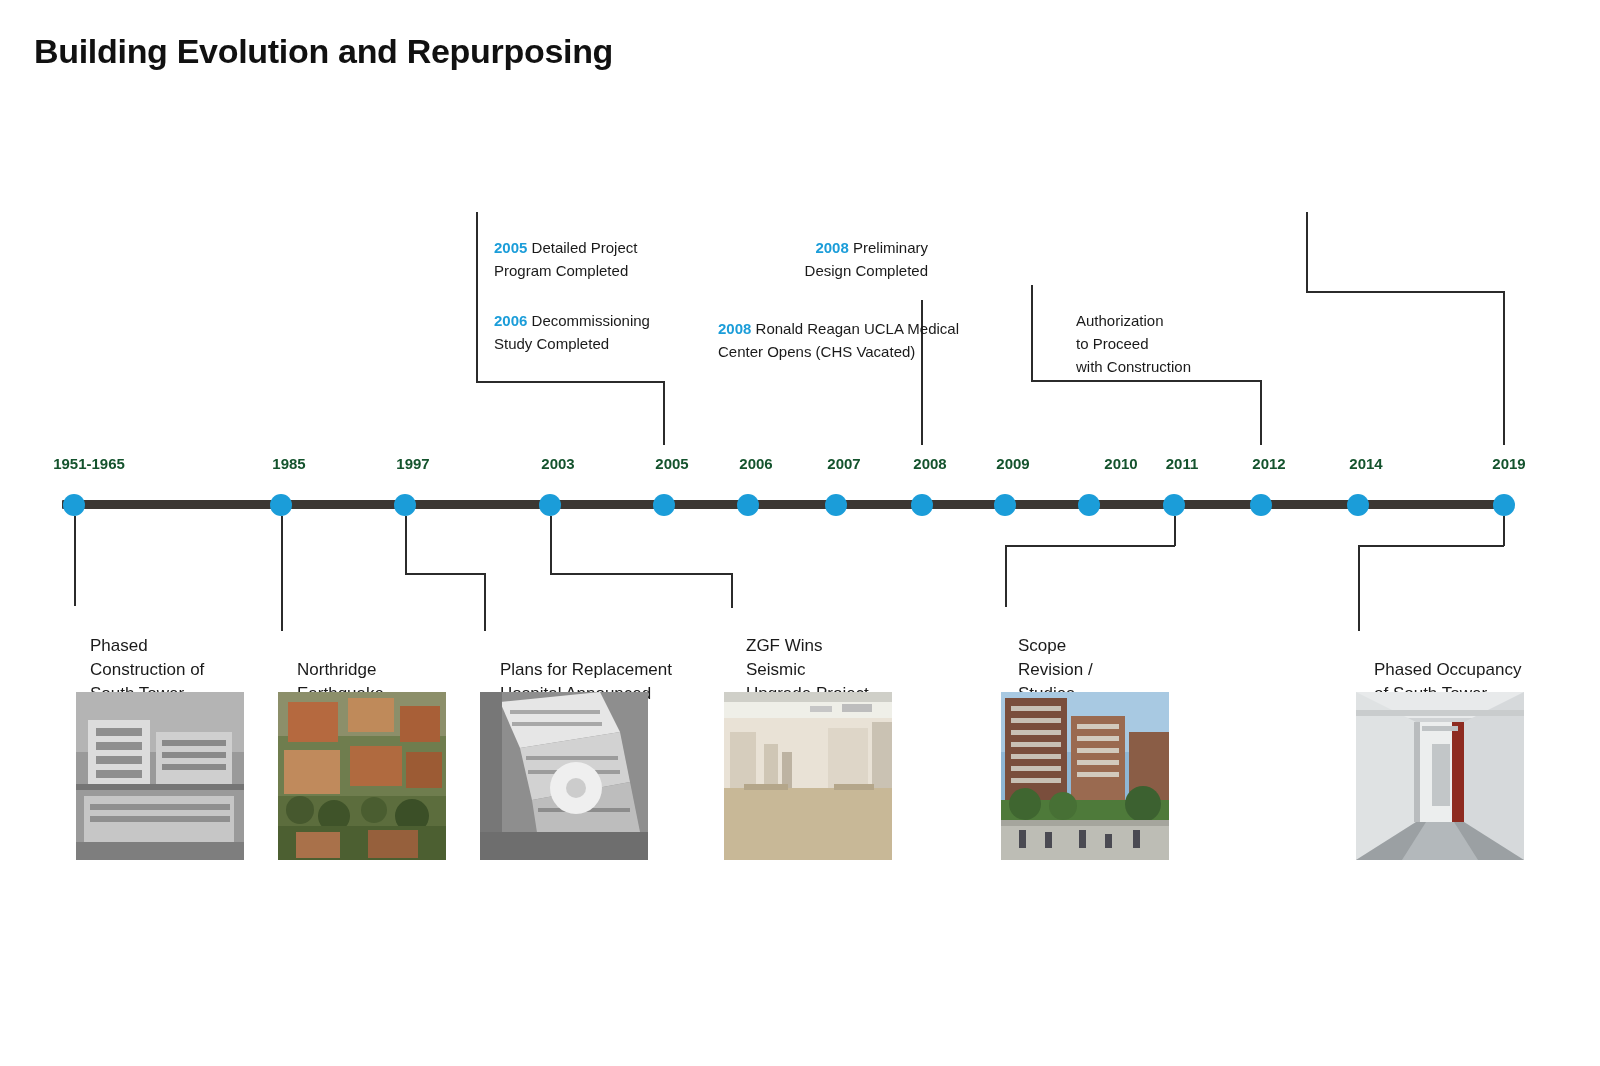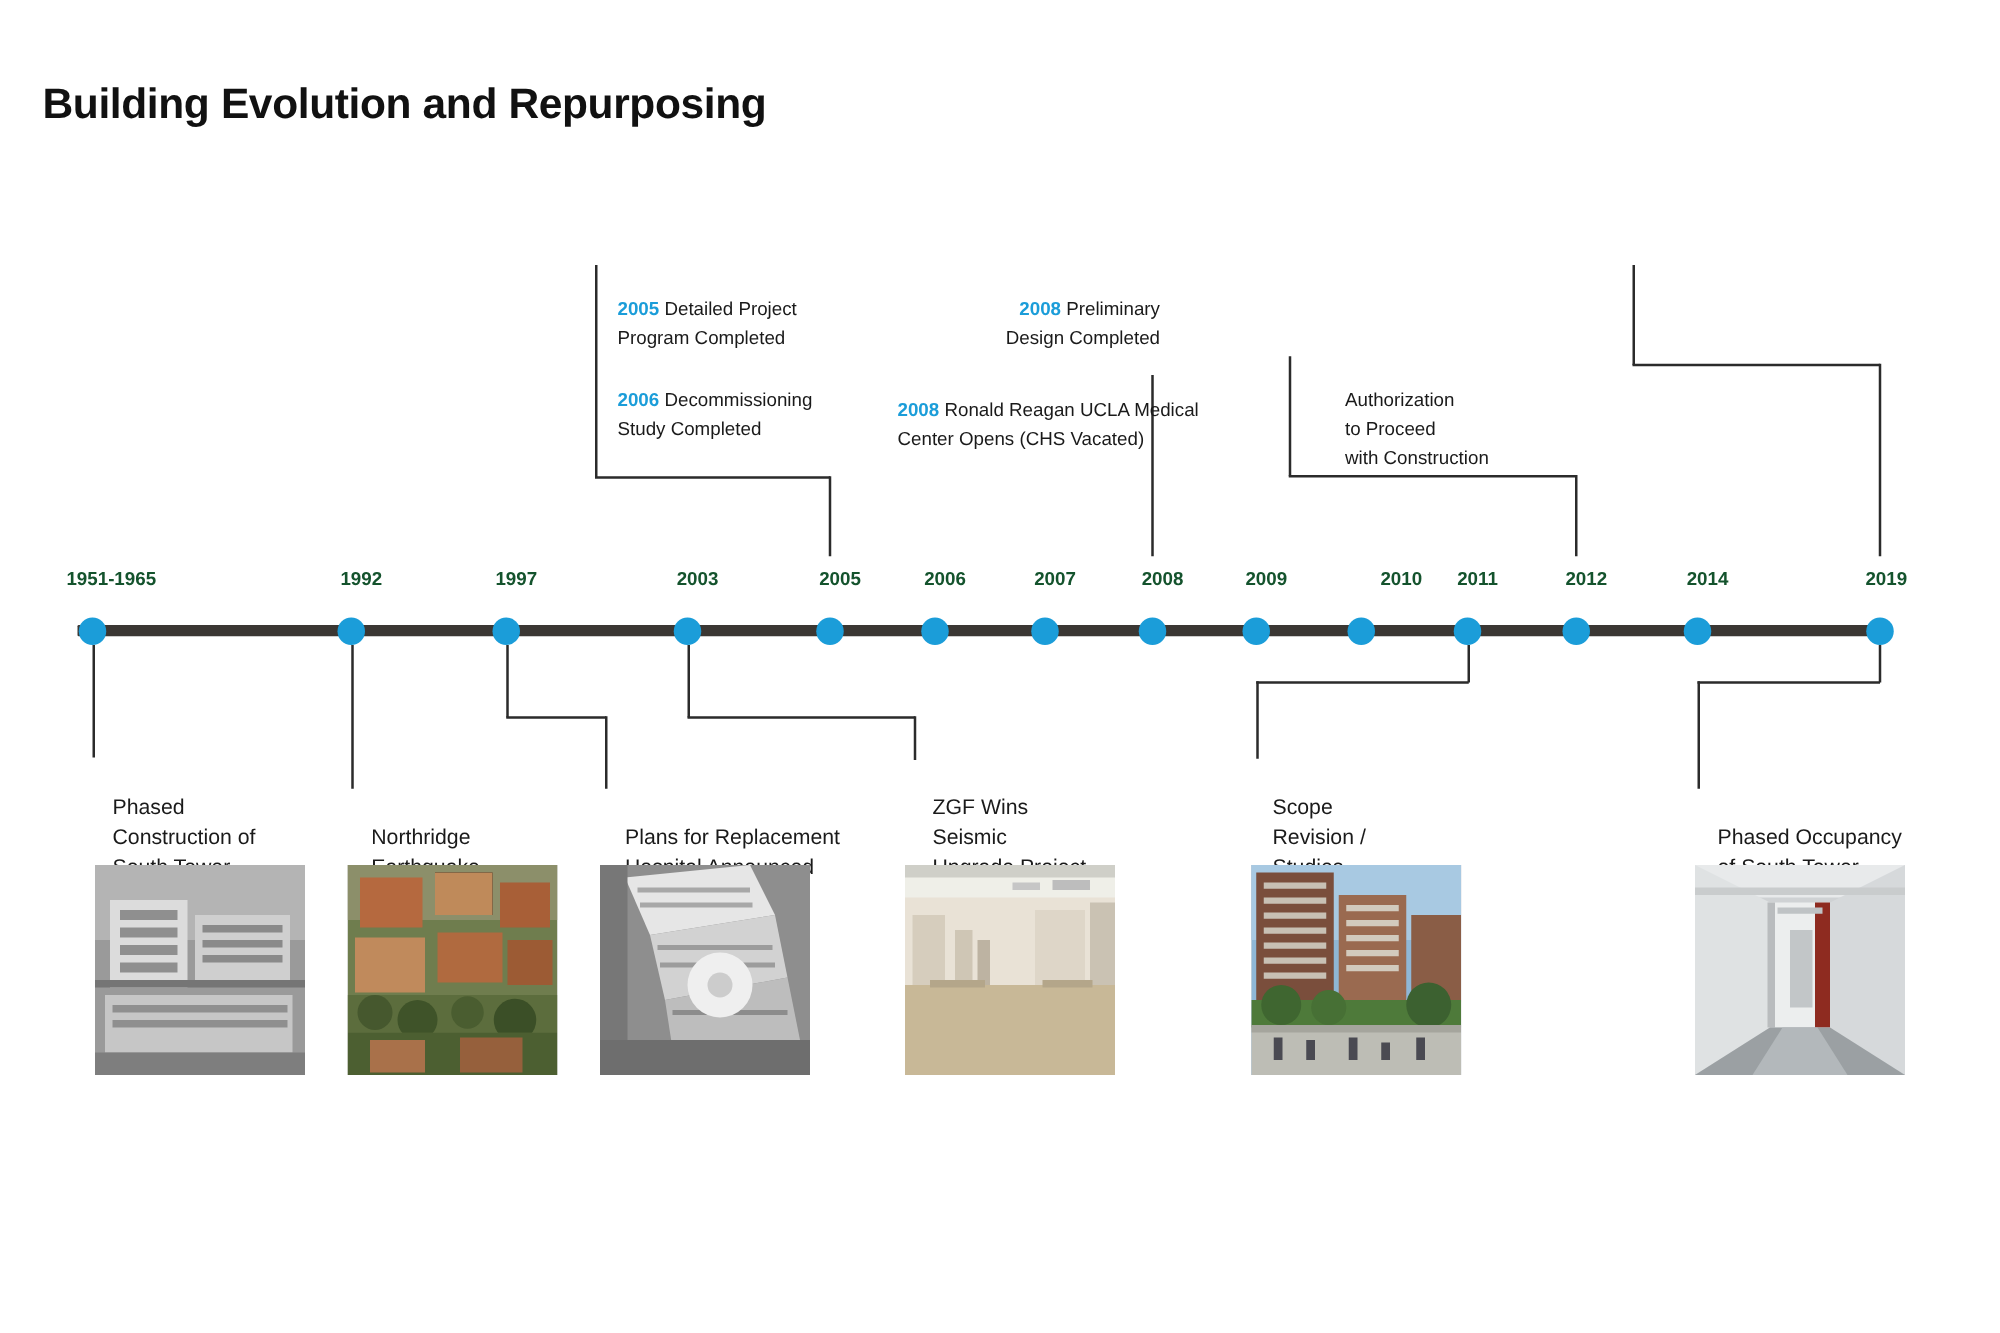--- a/index.html
+++ b/index.html
@@ -22,21 +22,20 @@
     height: 1066px;
   }
   #page-title {
     position: absolute;
     left: 34px;
     top: 32px;
     font-size: 34px;
     font-weight: bold;
     letter-spacing: -0.3px;
     color: #111111;
-    margin-top: 32px;
   }
 
   
   .spine {
     position: absolute;
     left: 62px;
     top: 500px;
     width: 1448px;
     height: 9px;
     background: #3b3733;
@@ -155,21 +154,21 @@
   </div>
 
   <div class="note" style="left:1076px; top:286px; width:220px;">
     <span>Authorization
 to Proceed
 with Construction</span>
   </div>
 
 
   <div class="year-label" style="left:89px;">1951-1965</div>
-  <div class="year-label" style="left:289px;">1992</div>
+  <div class="year-label" style="left:289px;">1985</div>
   <div class="year-label" style="left:413px;">1997</div>
   <div class="year-label" style="left:558px;">2003</div>
   <div class="year-label" style="left:672px;">2005</div>
   <div class="year-label" style="left:756px;">2006</div>
   <div class="year-label" style="left:844px;">2007</div>
   <div class="year-label" style="left:930px;">2008</div>
   <div class="year-label" style="left:1013px;">2009</div>
   <div class="year-label" style="left:1097px;margin-left:24px;">2010</div>
   <div class="year-label" style="left:1182px;">2011</div>
   <div class="year-label" style="left:1269px;">2012</div>

